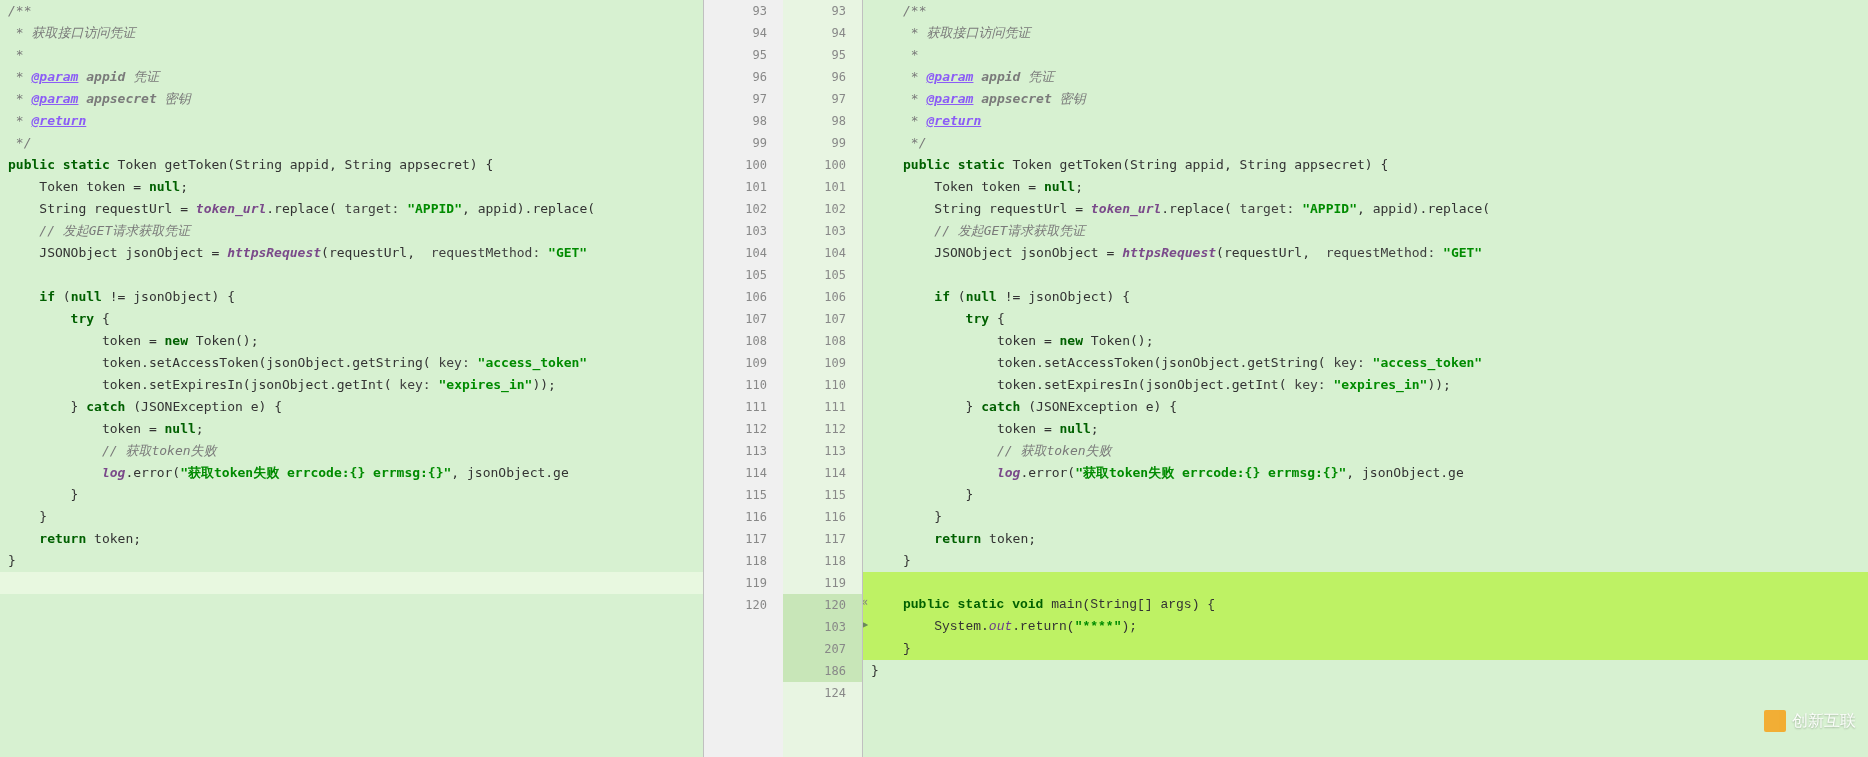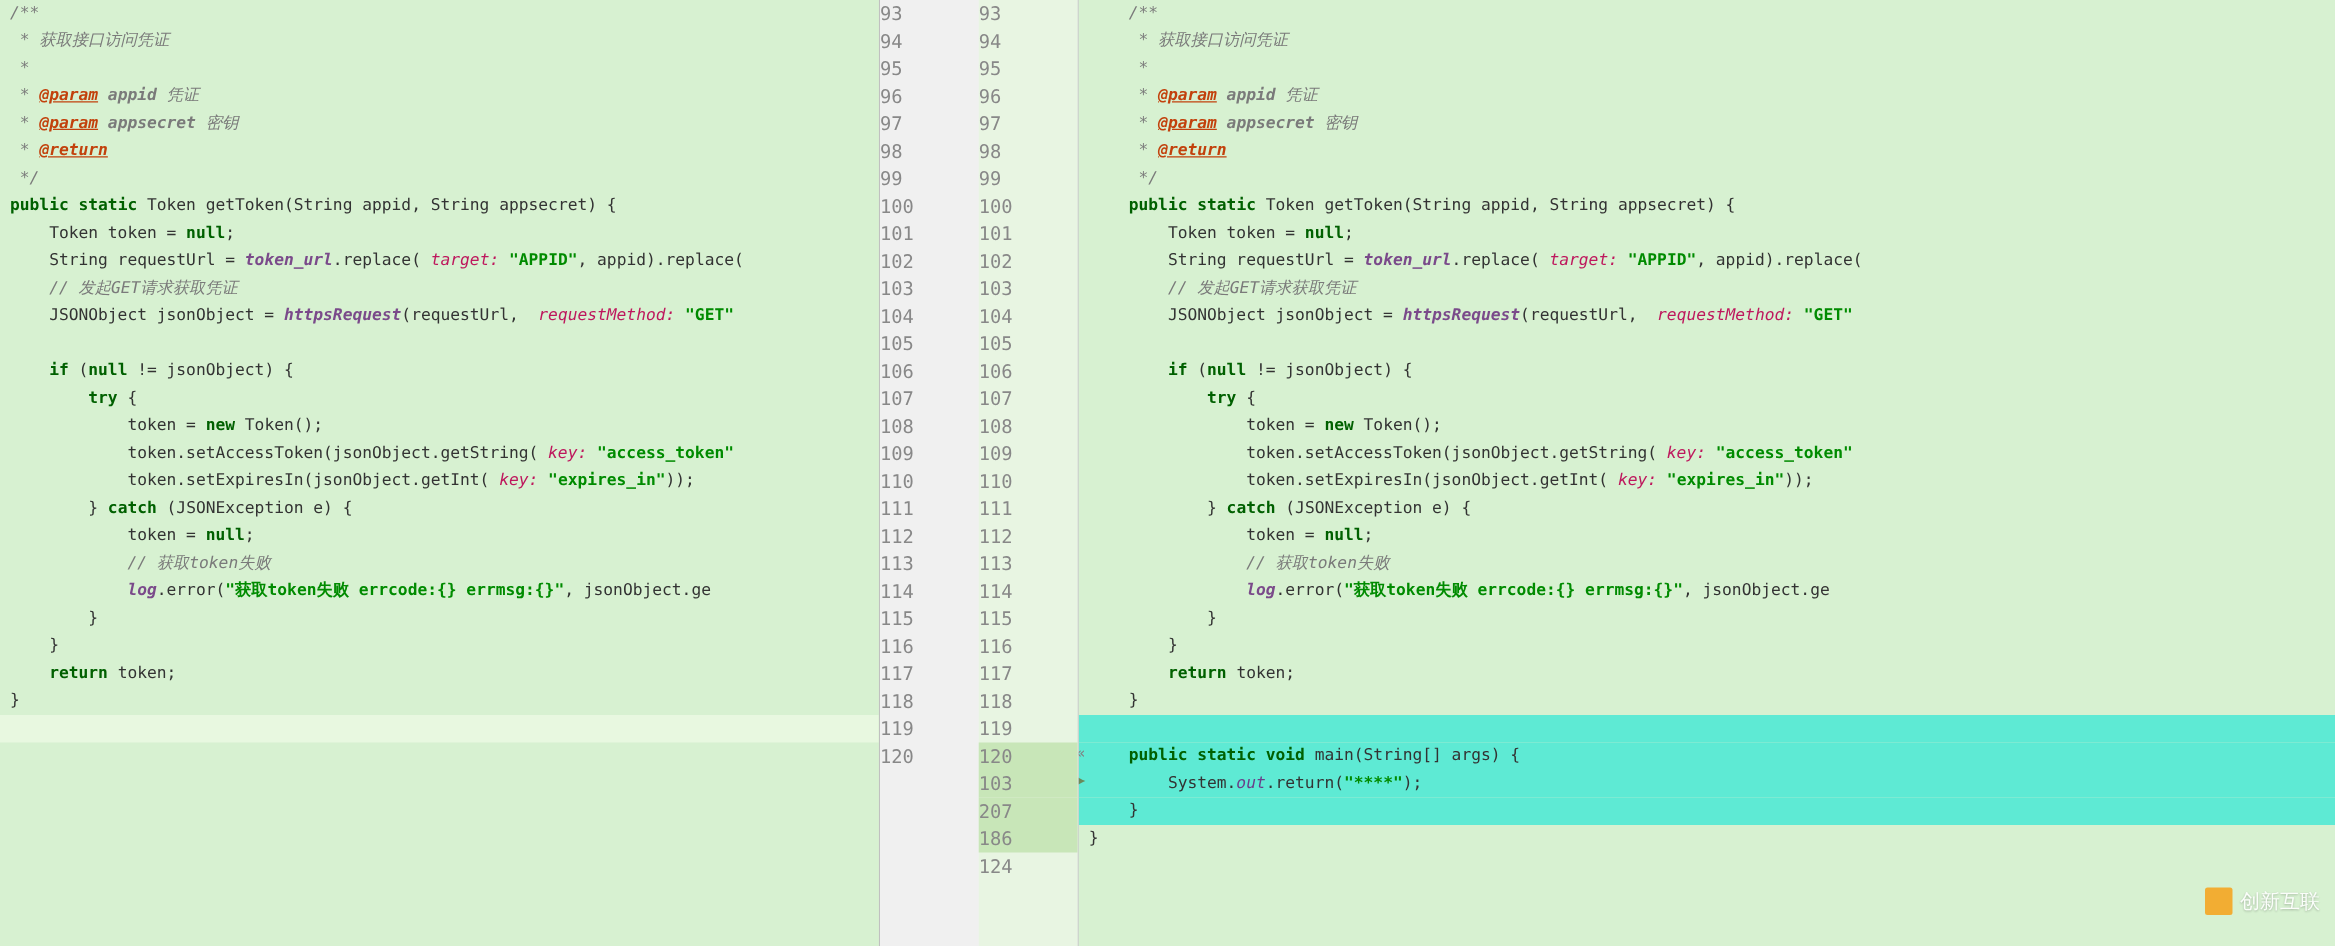--- a/index.html
+++ b/index.html
@@ -33,52 +33,54 @@
     .gutter-col {
       width: 80px;
       padding-top: 0;
     }
     .gutter-col.right {
       background: #e8f5e2;
     }
     .line-num {
       height: 22px;
       line-height: 22px;
+      text-align: right;
       padding-right: 16px;
       color: #888;
-      font-size: 15px;
+      font-size: 12px;
     }
     .line-num.added {
       background: #c8e6b8;
     }
     .pane-right {
       flex: 1;
       background: #d7f1d1;
       overflow: hidden;
       position: relative;
     }
     .code-line {
       height: 22px;
       line-height: 22px;
       white-space: pre;
       padding-left: 8px;
       color: #333;
     }
     .code-line.added {
-      background: #5eead4;
+      background: #bef264;
+      font-family: Liberation Mono, monospace;
     }
     .code-line.closing {
       background: #e8f8e0;
     }
     .kw { color: #006000; font-weight: bold; }
     .comment { color: #7a7a7a; font-style: italic; }
-    .docparam { color: #c2410c; font-style: italic; font-weight: bold; text-decoration: underline; }
+    .docparam { color: #8b5cf6; font-style: italic; font-weight: bold; text-decoration: underline; }
     .docparam-name { color: #7a7a7a; font-style: italic; font-weight:bold; }
     .str { color: #008b00; font-weight: bold; }
-    .hint { color: #be185d; font-style: italic; }
+    .hint { color: #404040; }
     .ident { color: #7a4a8a; font-style: italic; font-weight: bold; }
     .field { color: #6a3e8a; font-style: italic; }
     .brand-watermark {
       position: absolute;
       right: 12px;
       bottom: 25px;
       display: flex;
       align-items: center;
       gap: 6px;
       opacity: 0.9;

